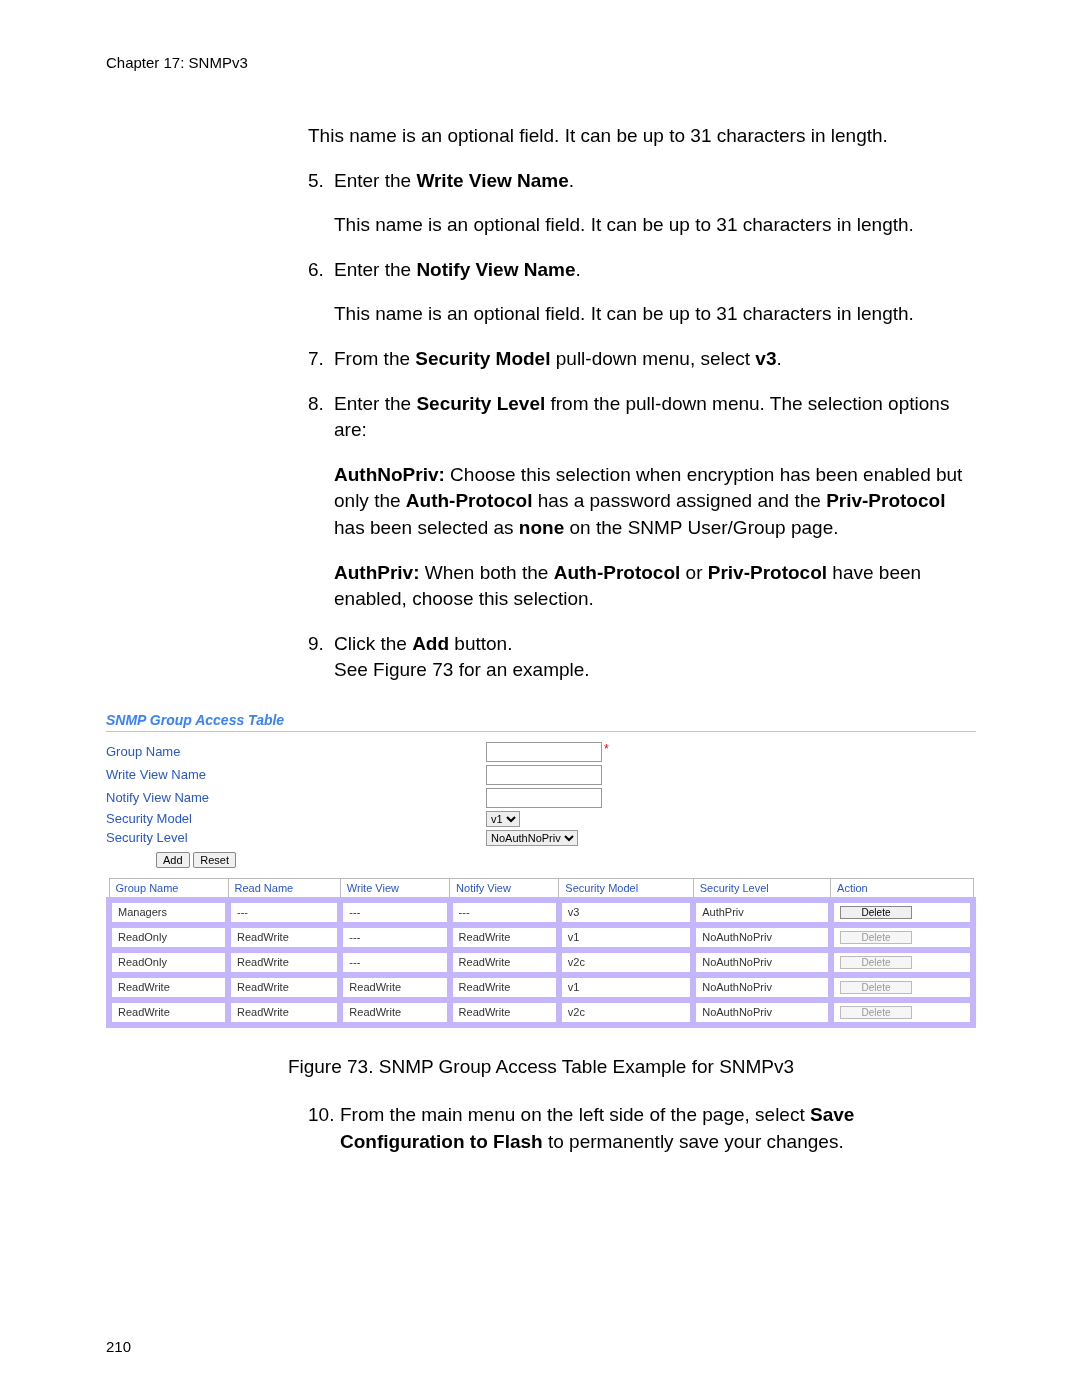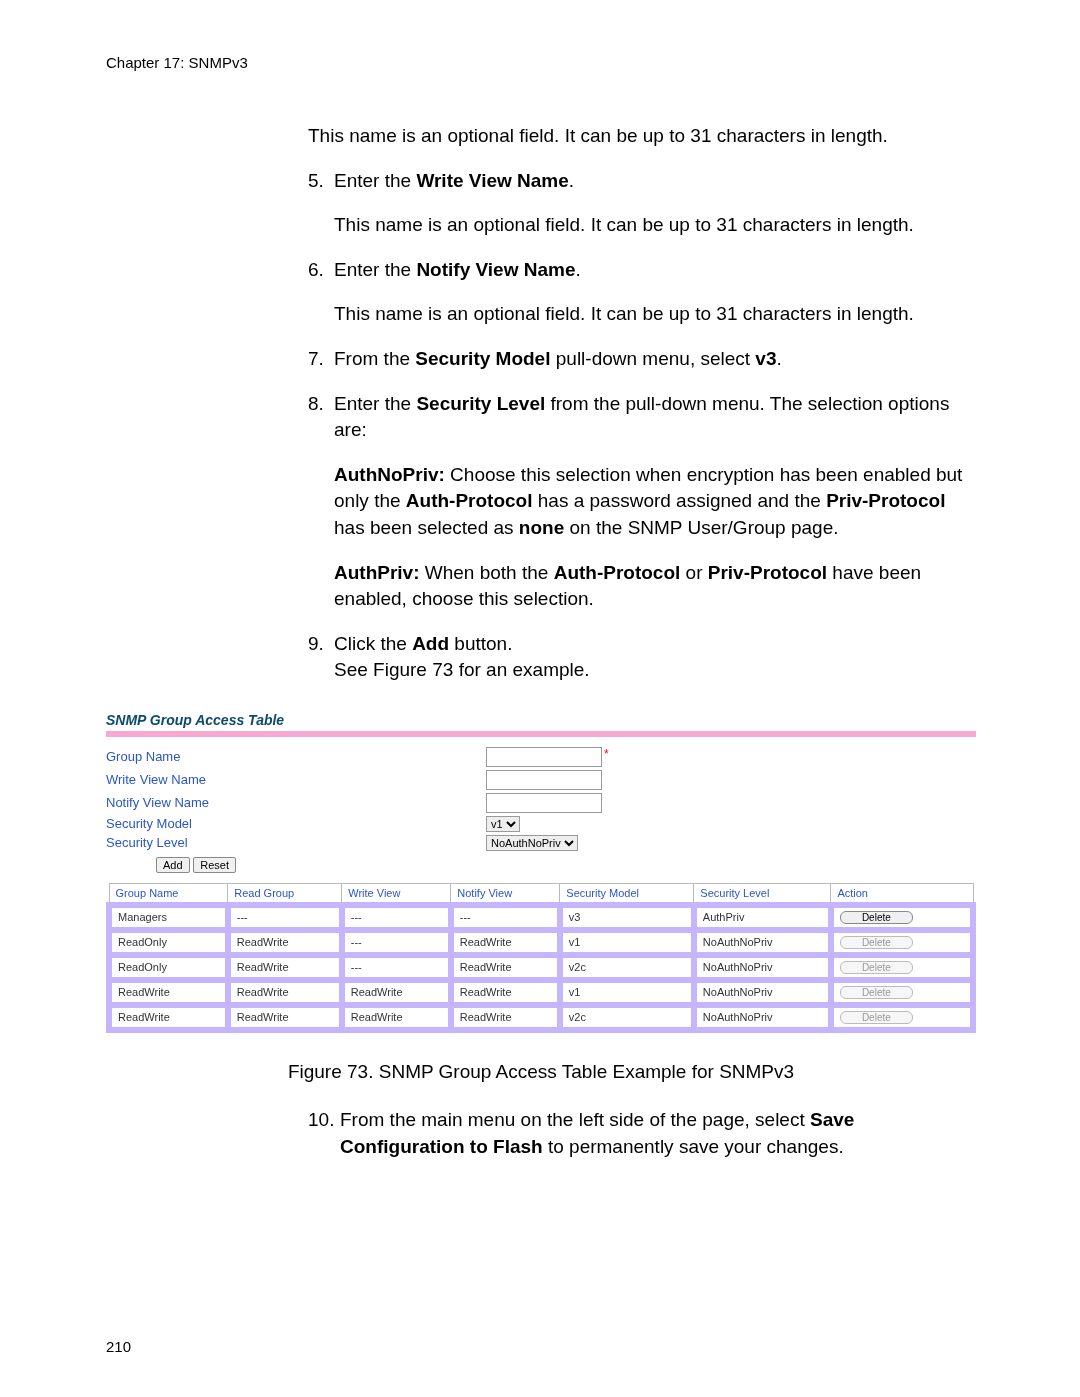--- a/index.html
+++ b/index.html
@@ -16,34 +16,34 @@
   .para{margin-bottom:18px;}
   .step{display:flex;margin-bottom:18px;}
   .step-num{flex:0 0 26px;}
   .step-body{flex:1;}
   .indent{margin-left:26px;margin-bottom:18px;}
   .sub-indent{margin-left:26px;margin-bottom:18px;}
   b{font-weight:bold;}
 
   
   .sshot{margin-left:0;margin-top:28px;margin-bottom:28px;font-size:13px;color:#000;}
-  .sshot-title{color:#0c4a6e;font-weight:bold;font-style:italic;font-size:14px;
-    border-bottom:6px solid #f9a8d4;padding-bottom:3px;margin-bottom:10px;}
+  .sshot-title{color:#3b82f6;font-weight:bold;font-style:italic;font-size:14px;
+    border-bottom:1px solid #f9a8d4;padding-bottom:3px;margin-bottom:10px;}
   .form-row{display:flex;align-items:center;margin-bottom:3px;}
   .form-label{flex:0 0 380px;color:#2a56c6;font-size:13px;}
   .form-field input[type=text]{width:110px;height:16px;border:1px solid #999;font-size:11px;}
   .form-field select{font-size:11px;border:1px solid #999;background:#eee;}
   .form-field .req{color:red;font-size:12px;margin-left:2px;vertical-align:top;}
   .btn-row{margin-left:50px;margin-top:6px;margin-bottom:10px;}
   .small-btn{font-size:11px;padding:1px 6px;background:#f0f0f0;border:1px solid #888;border-radius:2px;cursor:pointer;}
 
   table.data{width:100%;border-collapse:collapse;font-size:11px;}
   table.data th{color:#2a56c6;font-weight:normal;border:1px solid #bbb;padding:3px 6px;text-align:left;background:#fff;}
   table.data td{border:6px solid #c4b5fd;padding:3px 6px;color:#333;}
-  .del-btn{font-size:10px;padding:0 21px;background:#f0f0f0;border:1px solid #888;border-radius:6px;}
+  .del-btn{font-size:10px;padding:0 21px;background:#f0f0f0;border:1px solid #888;border-radius:0;}
   .del-btn.disabled{color:#999;border-color:#bbb;background:#f6f6f6;}
 
   .caption{text-align:center;font-size:19px;margin-top:24px;margin-bottom:24px;}
   .pagenum{position:absolute;left:106px;top:1338px;font-size:15px;}
 </style>
 </head>
 <body>
 
 <div class="chapter">Chapter 17: SNMPv3</div>
 
@@ -124,21 +124,21 @@
   </div>
   <div class="btn-row">
     <button class="small-btn">Add</button>
     <button class="small-btn">Reset</button>
   </div>
 
   <table class="data">
     <thead>
         <tr id="thead-row">
           <th>Group Name</th>
-          <th>Read Group</th>
+          <th>Read Name</th>
           <th>Write View</th>
           <th>Notify View</th>
           <th>Security Model</th>
           <th>Security Level</th>
           <th>Action</th>
         </tr>
       </thead>
     <tbody id="tbody">
         <tr>
           <td>Managers</td>

